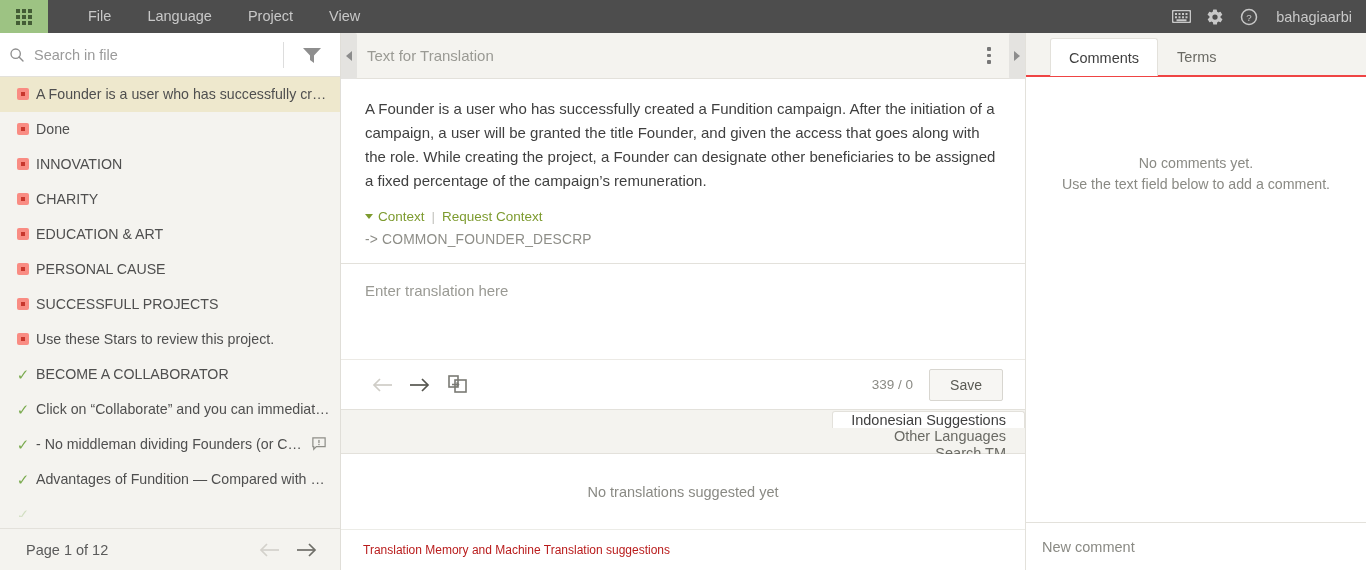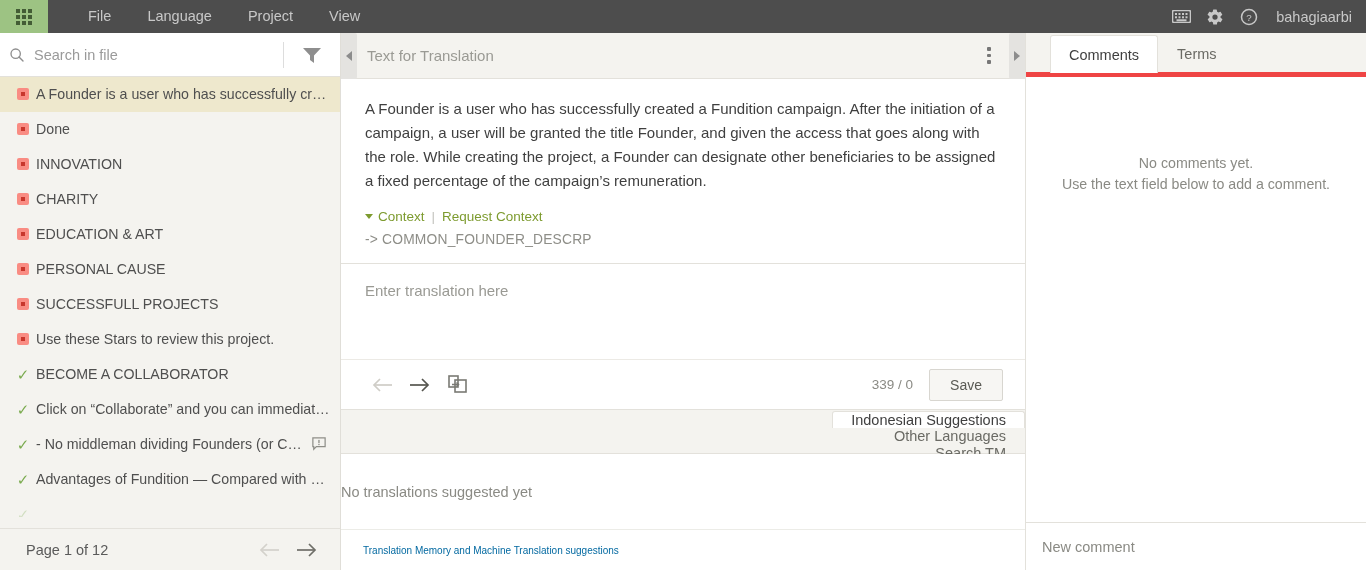--- a/index.html
+++ b/index.html
@@ -137,31 +137,31 @@
   #tabstrip { height: 44px; background: #f4f3ef; display: flex; align-items: flex-end; border-bottom: 1px solid #e3e1db; padding-left: 16px; flex-direction: column; }
   .tab {
     font-size: 14.5px; color: #6a6a64; padding: 0 18px; height: 37px;
     display: flex; align-items: center; cursor: pointer;
     border: 1px solid transparent; border-bottom: none;
   }
   .tab.active {
     background: #ffffff; color: #3f3f3f; border-color: #e3e1db;
     border-radius: 3px 3px 0 0; position: relative; top: 1px; height: 38px;
   }
-  #sugg-body { flex: 1; display: flex; align-items: center; background: #fff; min-height: 0; }
+  #sugg-body { flex: 1; display: flex; align-items: center; justify-content: center; background: #fff; min-height: 0; }
   #sugg-empty { font-size: 14.5px; color: #8a8a84; }
   #sugg-foot { height: 41px; display: flex; align-items: center; padding: 0 22px; border-top: 1px solid #ececE7; background: #fff; }
-  #sugg-foot span { font-size: 10px; color: #0369a1; }
+  #sugg-foot span { font-size: 12px; color: #b91c1c; }
 
   
   #rightpanel {
     width: 341px; min-width: 341px; background: #fff;
     display: flex; flex-direction: column; border-left: 1px solid #e3e1db;
   }
-  #rtabs { height: 44px; background: #f4f3ef; display: flex; align-items: flex-end; padding-left: 24px; border-bottom: 5px solid #ef4444; }
+  #rtabs { height: 44px; background: #f4f3ef; display: flex; align-items: flex-end; padding-left: 24px; border-bottom: 2px solid #ef4444; }
   #rbody { flex: 1; display: flex; align-items: flex-start; justify-content: center; padding-top: 76px; }
   #rempty { text-align: center; font-size: 14.2px; color: #8a8a84; line-height: 21px; }
   #rfoot { height: 48px; border-top: 1px solid #e3e1db; display: flex; align-items: center; padding: 0 16px; }
   #newcomment {
     border: none; outline: none; width: 100%; font-size: 14.5px;
     color: #6a6a64; font-family: "Liberation Sans", sans-serif; background: transparent;
   }
   #newcomment::placeholder { color: #8a8a84; }
 </style>
 </head>

